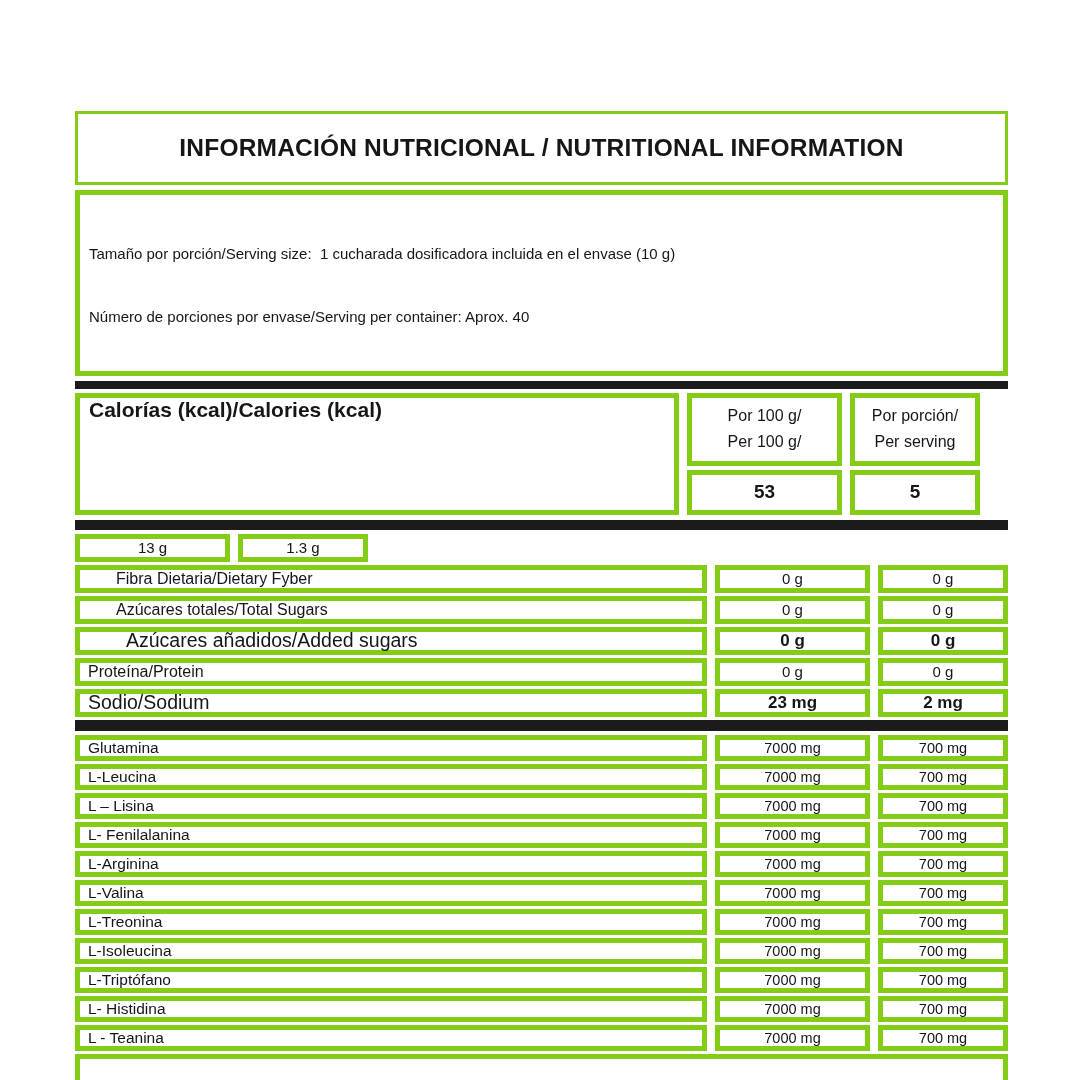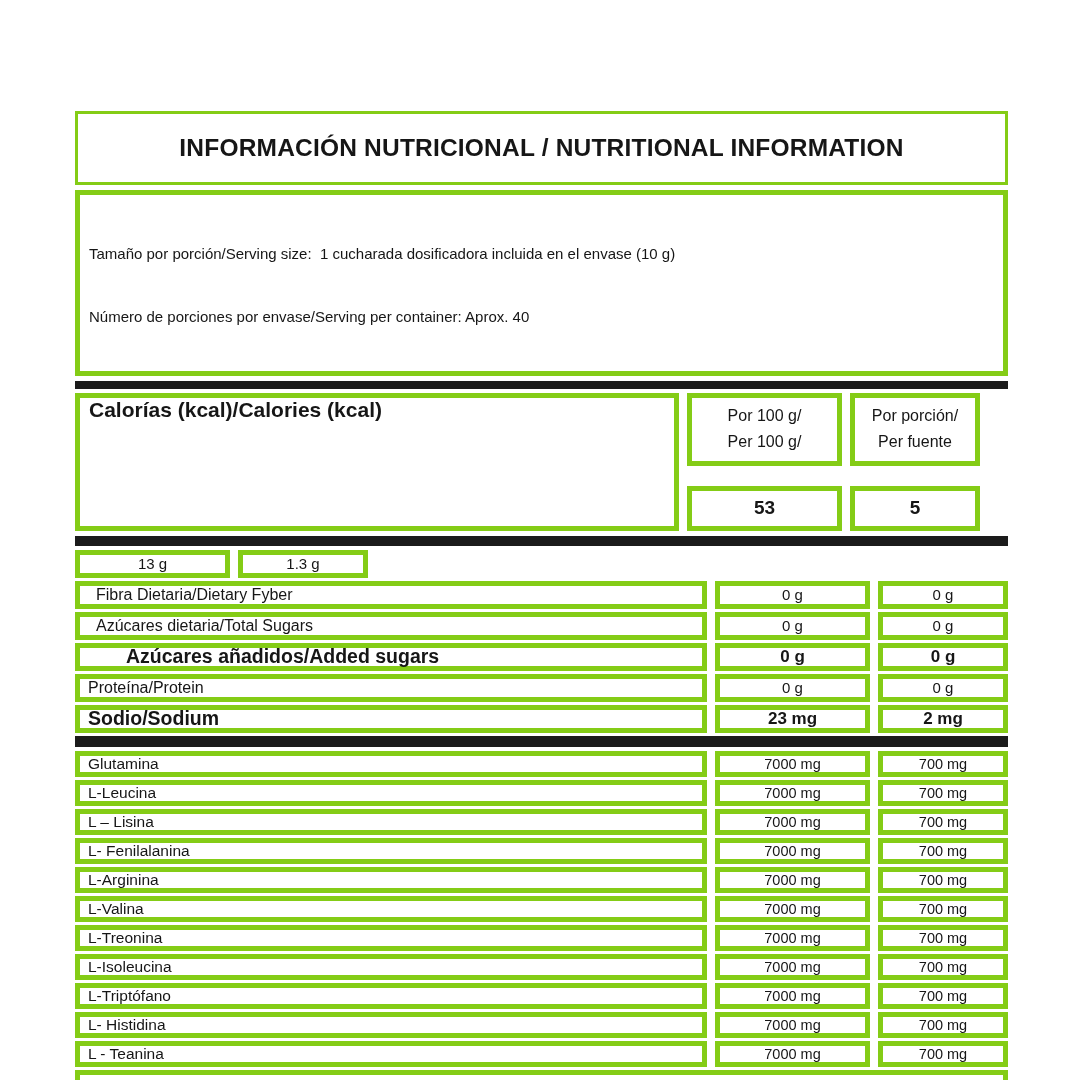--- a/index.html
+++ b/index.html
@@ -29,43 +29,43 @@
   .band{height:8px;background:#1b1b1b;margin-bottom:4px;}
   .band.b2{height:10px;margin-top:1px;}
   .band.b3{height:11px;margin-top:1px;margin-bottom:4px;}
 
   
   .cal{display:flex;gap:8px;margin-bottom:5px;}
   .cal-left{
     flex:1;display:flex;align-items:flex-start;padding-left:9px;
     font-weight:bold;font-size:21px;
   }
-  .cal-right{width:321px;display:flex;flex-direction:column;gap:20px;flex:none;}
+  .cal-right{width:321px;display:flex;flex-direction:column;gap:4px;flex:none;}
   .cal-hrow,.cal-vrow{display:flex;gap:8px;}
   .cal-h{text-align:center;font-size:16px;line-height:1.6;padding:5px 0 6px;}
   .cal-v{text-align:center;font-weight:bold;font-size:19px;padding:6px 0 7px;}
   .w1{width:155px;flex:none;}
   .w2{width:130px;flex:none;}
 
   
   .row{display:flex;gap:8px;margin-bottom:3px;}
   .row .lbl{
     flex:1;display:flex;align-items:center;padding-left:8px;
     font-size:16px;white-space:pre;
   }
   .row .val{
     display:flex;align-items:center;justify-content:center;font-size:15px;
   }
   .nut .row{height:28px;}
   .amino .row{height:26px;}
   .amino .lbl{font-size:15.5px;}
   .amino .val{font-size:14.5px;}
-  .indent1 .lbl{padding-left:16px;}
+  .indent1 .lbl{padding-left:36px;}
   .indent2 .lbl{padding-left:46px;}
-  .bold-row .lbl{font-weight:bold;font-size:19.5px;}
+  .bold-row .lbl{font-weight:normal;font-size:19.5px;}
   .bold-row .val{font-weight:bold;font-size:17px;}
 
   
   .footnote-box{
     margin-top:1px;padding:7px 10px 9px 9px;font-size:16.5px;line-height:1.48;
     white-space:pre-wrap;
   }
 </style>
 </head>
 <body>
@@ -88,21 +88,21 @@
       <span>Calorías (kcal)/Calories (kcal)</span>
     </div>
     <div class="cal-right">
       <div class="cal-hrow">
         <div class="box cal-h w1">
           <div>Por 100 g/</div>
           <div>Per 100 g/</div>
         </div>
         <div class="box cal-h w2">
           <div>Por porción/</div>
-          <div>Per fuente</div>
+          <div>Per serving</div>
         </div>
       </div>
       <div class="cal-vrow">
         <div class="box cal-v w1">53</div>
         <div class="box cal-v w2">5</div>
       </div>
     </div>
   </div>
 
   <div class="band b2"></div>
@@ -111,21 +111,21 @@
     <div class="row">
       <div class="box val w1">13 g</div>
       <div class="box val w2">1.3 g</div>
     </div>
     <div class="row indent1">
       <div class="box lbl">Fibra Dietaria/Dietary Fyber</div>
       <div class="box val w1">0 g</div>
       <div class="box val w2">0 g</div>
     </div>
     <div class="row indent1">
-      <div class="box lbl">Azúcares dietaria/Total Sugars</div>
+      <div class="box lbl">Azúcares totales/Total Sugars</div>
       <div class="box val w1">0 g</div>
       <div class="box val w2">0 g</div>
     </div>
     <div class="row indent2 bold-row">
       <div class="box lbl">Azúcares añadidos/Added sugars</div>
       <div class="box val w1">0 g</div>
       <div class="box val w2">0 g</div>
     </div>
     <div class="row">
       <div class="box lbl">Proteína/Protein</div>

